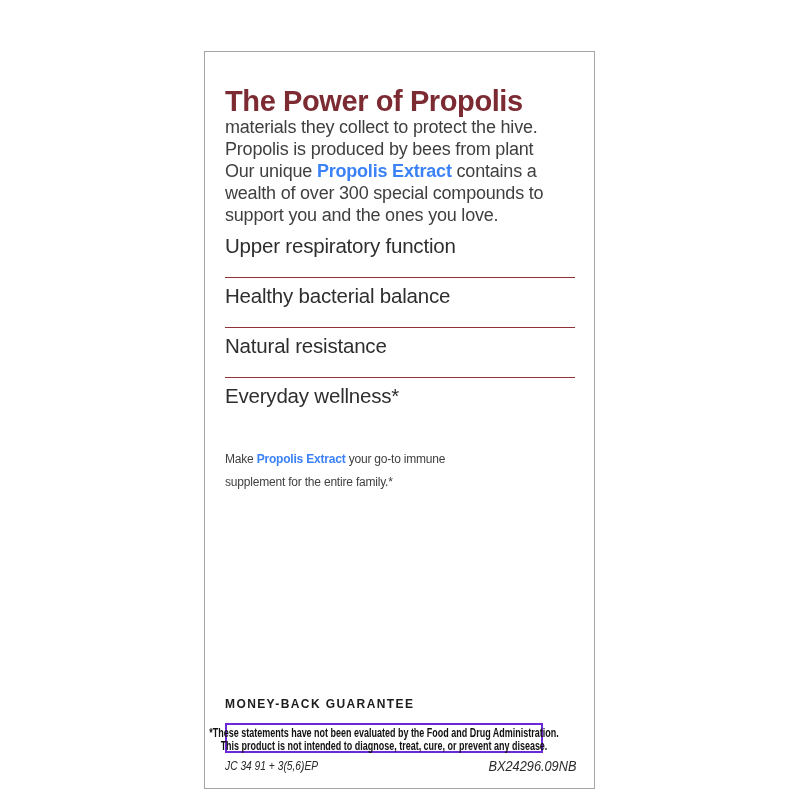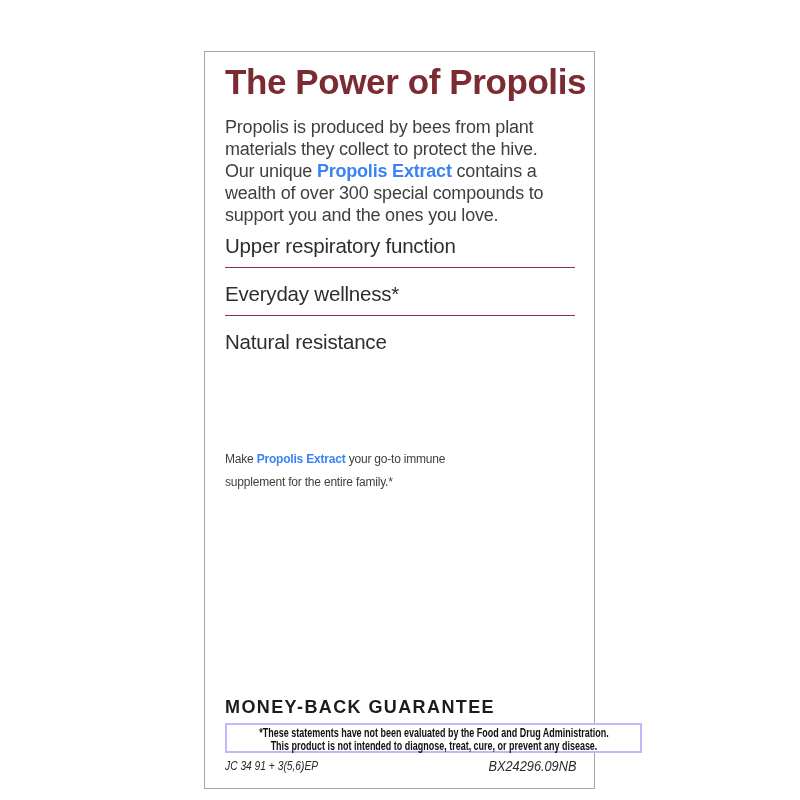--- a/index.html
+++ b/index.html
@@ -18,22 +18,22 @@
   }
   .panel {
     position: absolute;
     left: 204px; top: 51px;
     width: 391px; height: 738px;
     background: #ffffff;
     border: 1px solid var(--panel-border);
   }
   .panel-title {
     position: absolute;
-    left: 20px; top: 10px;
-    font-size: 35px;
+    left: 20px; top: 33px;
+    font-size: 29px;
     font-weight: bold;
     letter-spacing: -0.4px;
     color: var(--accent);
     white-space: nowrap;
   }
   .intro {
     position: absolute;
     left: 20px; top: 64px;
     font-size: 18px;
     line-height: 22px;
@@ -47,51 +47,51 @@
     width: 350px;
     list-style: none;
   }
   .benefits li {
     font-size: 20.5px;
     line-height: 27px;
     letter-spacing: -0.2px;
     font-weight: 500;
     color: #2e2e2e;
     white-space: nowrap;
-    padding-bottom: 8px;
+    padding-bottom: 18px;
     border-bottom: 1px solid var(--divider);
-    margin-bottom: 12px;
+    margin-bottom: 4px;
   }
   .benefits li:last-child {
     border-bottom: none;
     padding-bottom: 0;
     margin-bottom: 0;
   }
   .closing {
     position: absolute;
     left: 20px; top: 396px;
     font-size: 12px;
     line-height: 22.5px;
     letter-spacing: -0.2px;
     color: var(--text);
   }
   .guarantee {
     position: absolute;
     left: 20px; top: 645px;
-    font-size: 18px;
+    font-size: 12px;
     font-weight: bold;
     letter-spacing: 1.4px;
     color: var(--dark);
     white-space: nowrap;
   }
   .disclaimer-box {
     position: absolute;
     left: 20px; top: 671px;
-    width: 417px; height: 30px;
-    border: 2px solid #c4b5fd;
+    width: 318px; height: 30px;
+    border: 2px solid #6d28d9;
     background: #ffffff;
   }
   .disclaimer-line {
     position: absolute;
     left: 50%;
     white-space: nowrap;
     font-size: 12.3px;
     font-weight: bold;
     line-height: 13px;
     color: #111111;
@@ -125,31 +125,32 @@
   b { font-weight: bold; color: #3b82f6; }
 </style>
 </head>
 <body>
 
 <div class="panel">
 
   <div class="panel-title">The Power of Propolis</div>
 
   <div class="intro">
+    <span class="line">materials they collect to protect the hive.</span>
     <span class="line">Propolis is produced by bees from plant</span>
-    <span class="line">materials they collect to protect the hive.</span>
     <span class="line"><span>Our unique </span><b>Propolis Extract</b><span> contains a</span></span>
     <span class="line">wealth of over 300 special compounds to</span>
     <span class="line">support you and the ones you love.</span>
   </div>
 
   <ul class="benefits">
     <li>Upper respiratory function</li>
+    <li>Healthy bacterial balance</li>
+    <li>Natural resistance</li>
     <li>Everyday wellness*</li>
-    <li>Natural resistance</li>
   </ul>
 
   <div class="closing">
     <span class="line"><span>Make </span><b>Propolis Extract</b><span> your go-to immune</span></span>
     <span class="line">supplement for the entire family.*</span>
   </div>
 
   <div class="guarantee">MONEY-BACK GUARANTEE</div>
 
   <div class="disclaimer-box">

